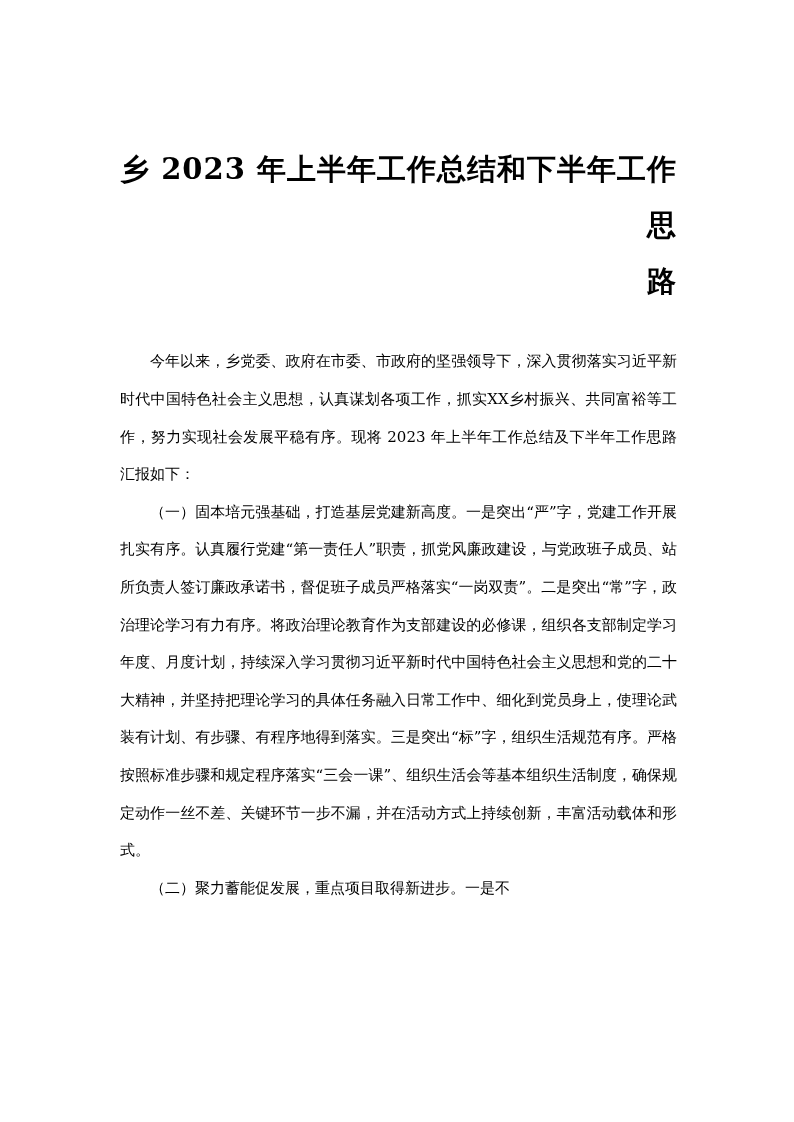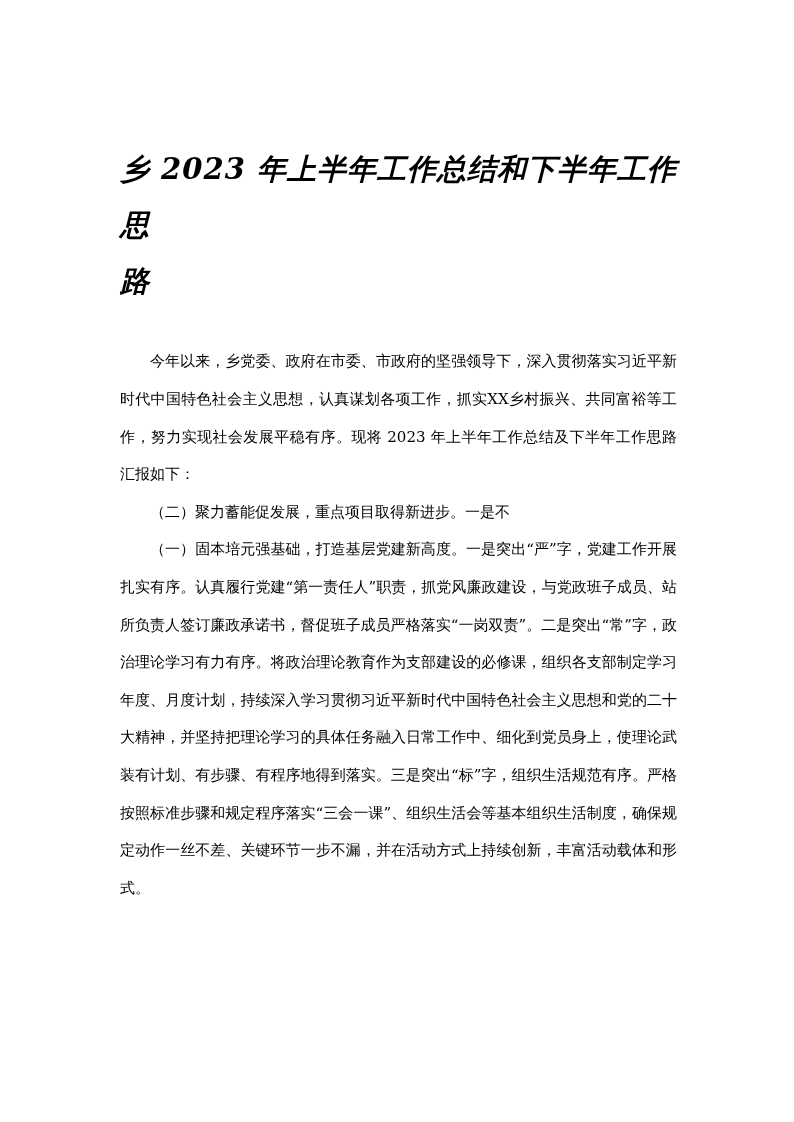--- a/index.html
+++ b/index.html
@@ -18,23 +18,22 @@
     overflow: hidden;
     font-family: "DejaVu Serif", "Liberation Serif", serif;
   }
   .content {
     padding: 122px 117px 0 120px; 
   }
   .doc-title {
     font-size: 29px;
     font-weight: bold;
     line-height: 56px;
-    text-align: left;
+    text-align: right;
     letter-spacing: 1px;
-    font-style: italic;
   }
   .doc-title .title-line {
     display: block;
   }
   .doc-body {
     margin-top: 34px;
     font-size: 15px;
     line-height: 37.6px;
     text-align: justify;
     text-justify: inter-ideograph;
@@ -52,18 +51,18 @@
 <div class="page">
   <div class="content">
 
     <h1 class="doc-title">
       <span class="title-line">乡 2023 年上半年工作总结和下半年工作思</span>
       <span class="title-line">路</span>
     </h1>
 
     <div class="doc-body">
       <p>今年以来，乡党委、政府在市委、市政府的坚强领导下，深入贯彻落实习近平新时代中国特色社会主义思想，认真谋划各项工作，抓实XX乡村振兴、共同富裕等工作，努力实现社会发展平稳有序。现将 2023 年上半年工作总结及下半年工作思路汇报如下：</p>
+      <p>（一）固本培元强基础，打造基层党建新高度。一是突出“严”字，党建工作开展扎实有序。认真履行党建“第一责任人”职责，抓党风廉政建设，与党政班子成员、站所负责人签订廉政承诺书，督促班子成员严格落实“一岗双责”。二是突出“常”字，政治理论学习有力有序。将政治理论教育作为支部建设的必修课，组织各支部制定学习年度、月度计划，持续深入学习贯彻习近平新时代中国特色社会主义思想和党的二十大精神，并坚持把理论学习的具体任务融入日常工作中、细化到党员身上，使理论武装有计划、有步骤、有程序地得到落实。三是突出“标”字，组织生活规范有序。严格按照标准步骤和规定程序落实“三会一课”、组织生活会等基本组织生活制度，确保规定动作一丝不差、关键环节一步不漏，并在活动方式上持续创新，丰富活动载体和形式。</p>
       <p>（二）聚力蓄能促发展，重点项目取得新进步。一是不</p>
-      <p>（一）固本培元强基础，打造基层党建新高度。一是突出“严”字，党建工作开展扎实有序。认真履行党建“第一责任人”职责，抓党风廉政建设，与党政班子成员、站所负责人签订廉政承诺书，督促班子成员严格落实“一岗双责”。二是突出“常”字，政治理论学习有力有序。将政治理论教育作为支部建设的必修课，组织各支部制定学习年度、月度计划，持续深入学习贯彻习近平新时代中国特色社会主义思想和党的二十大精神，并坚持把理论学习的具体任务融入日常工作中、细化到党员身上，使理论武装有计划、有步骤、有程序地得到落实。三是突出“标”字，组织生活规范有序。严格按照标准步骤和规定程序落实“三会一课”、组织生活会等基本组织生活制度，确保规定动作一丝不差、关键环节一步不漏，并在活动方式上持续创新，丰富活动载体和形式。</p>
     </div>
 
   </div>
 </div>
 
 </body></html>

